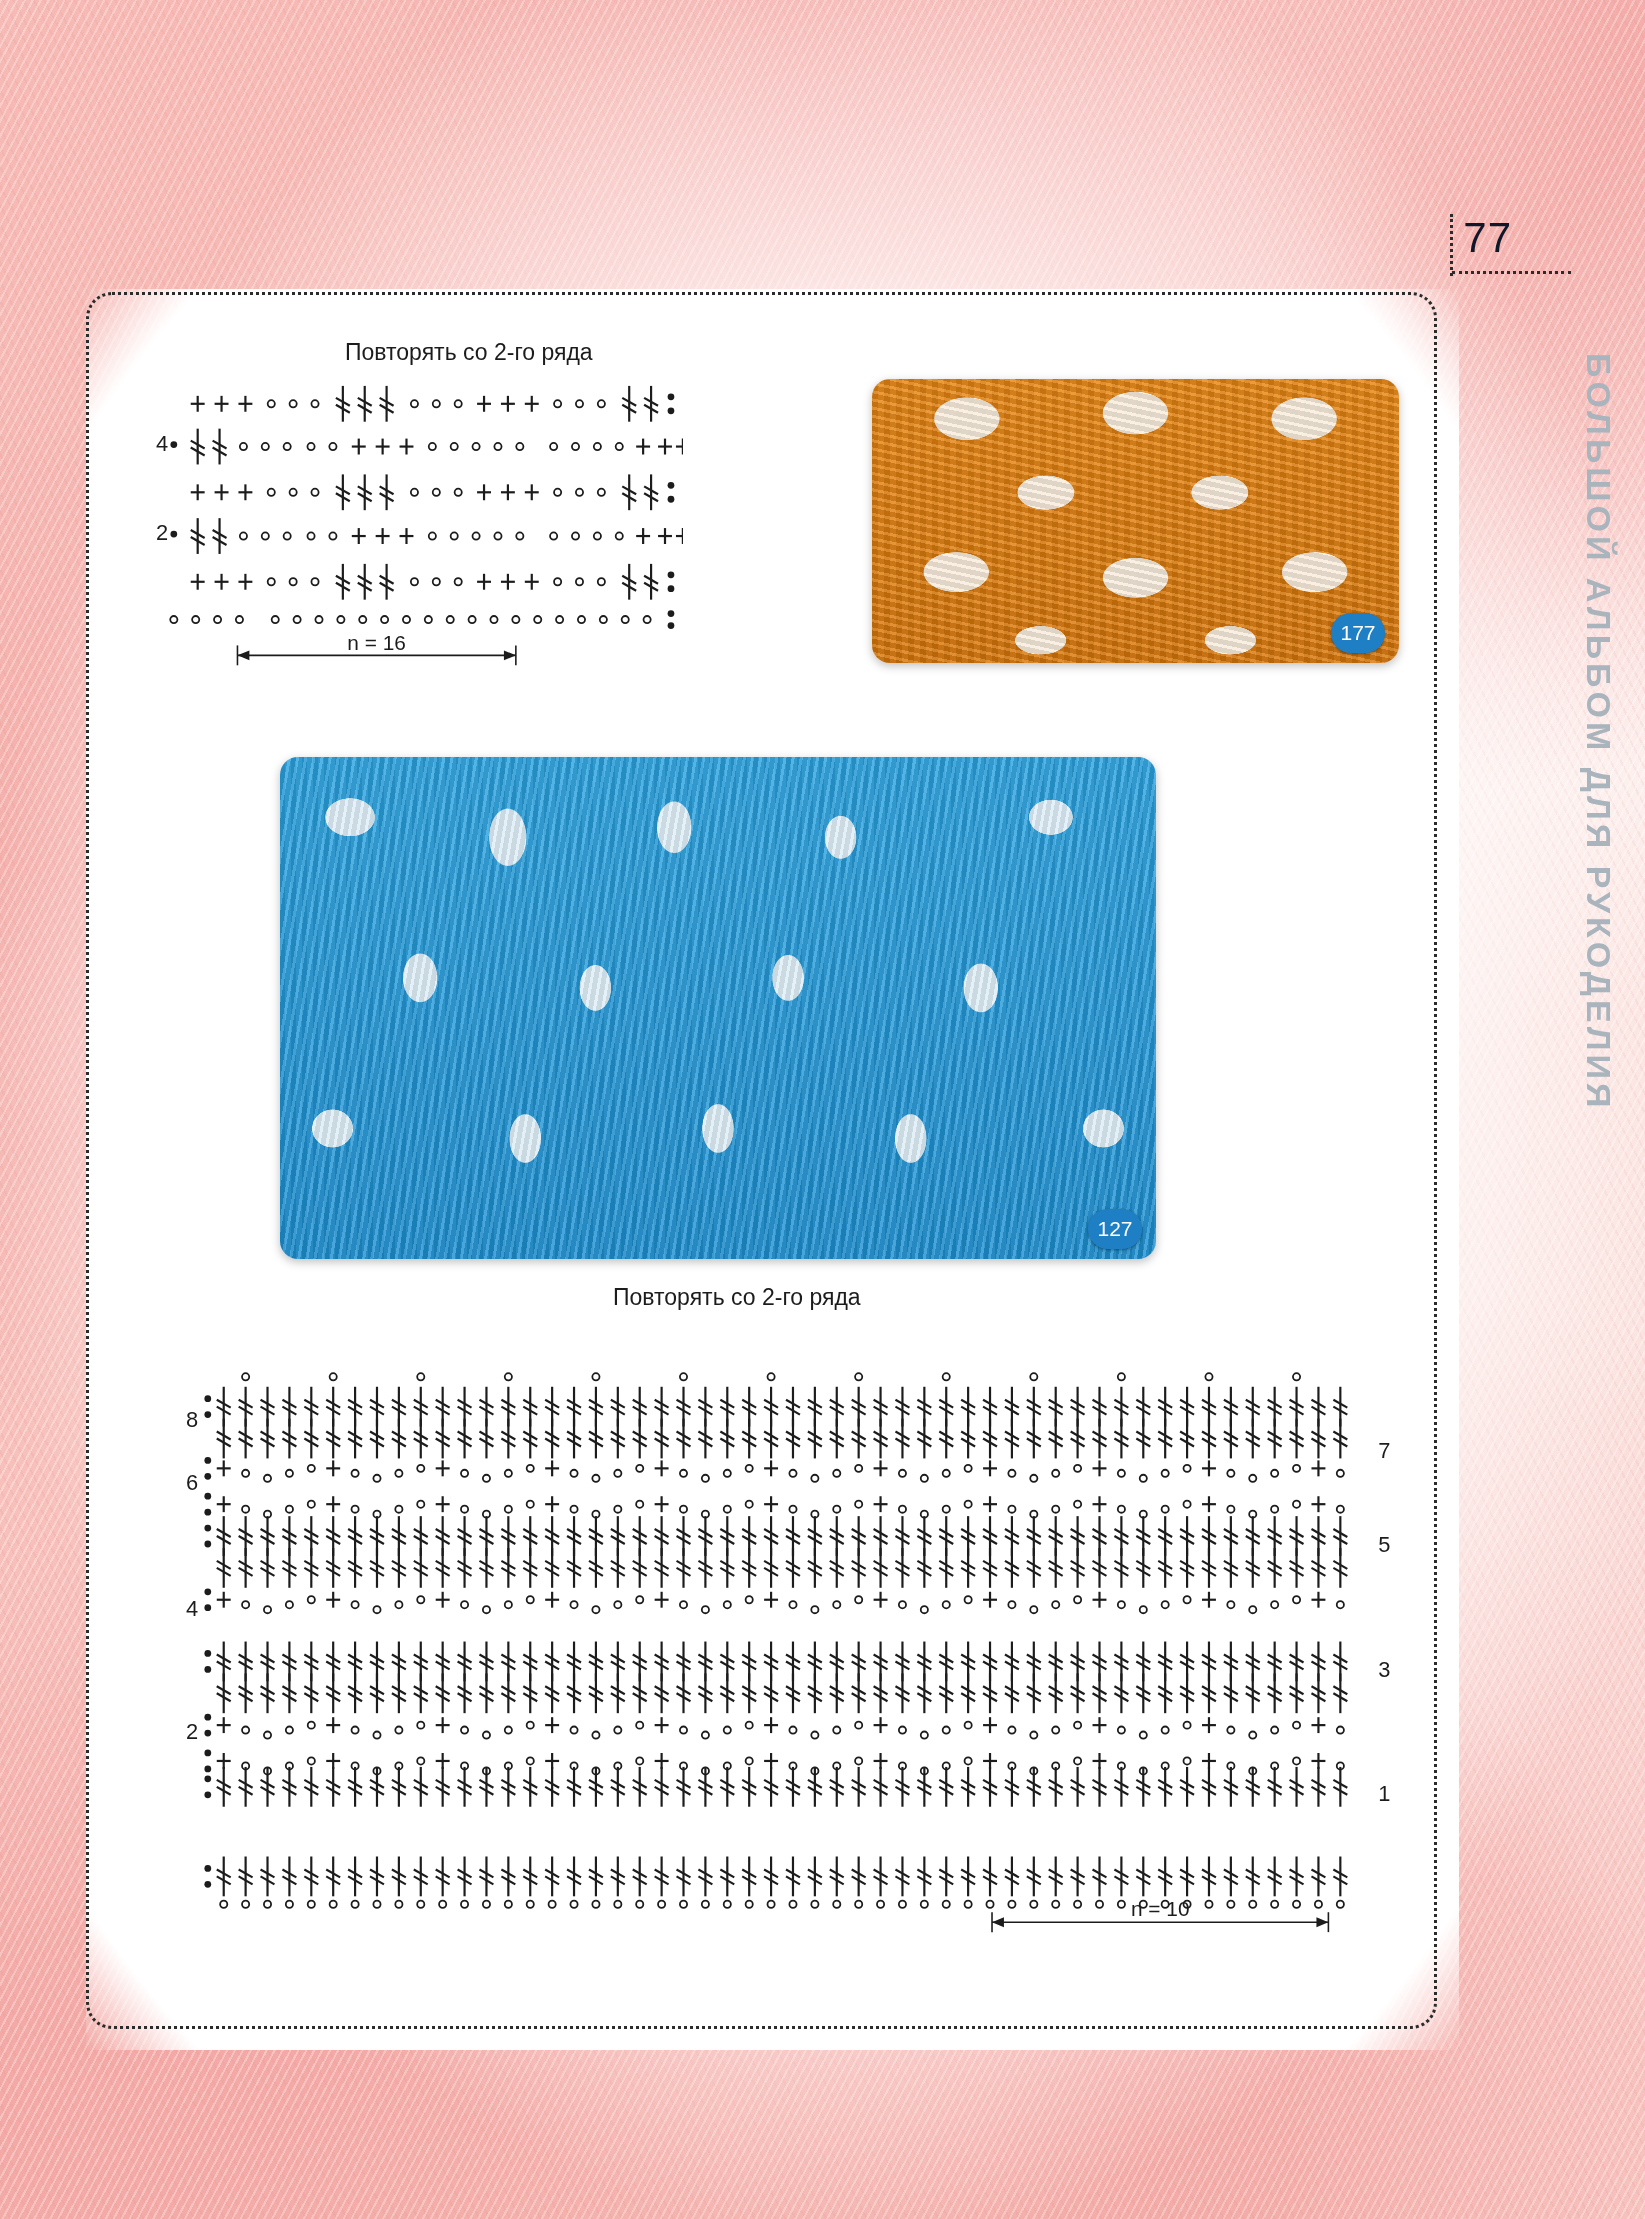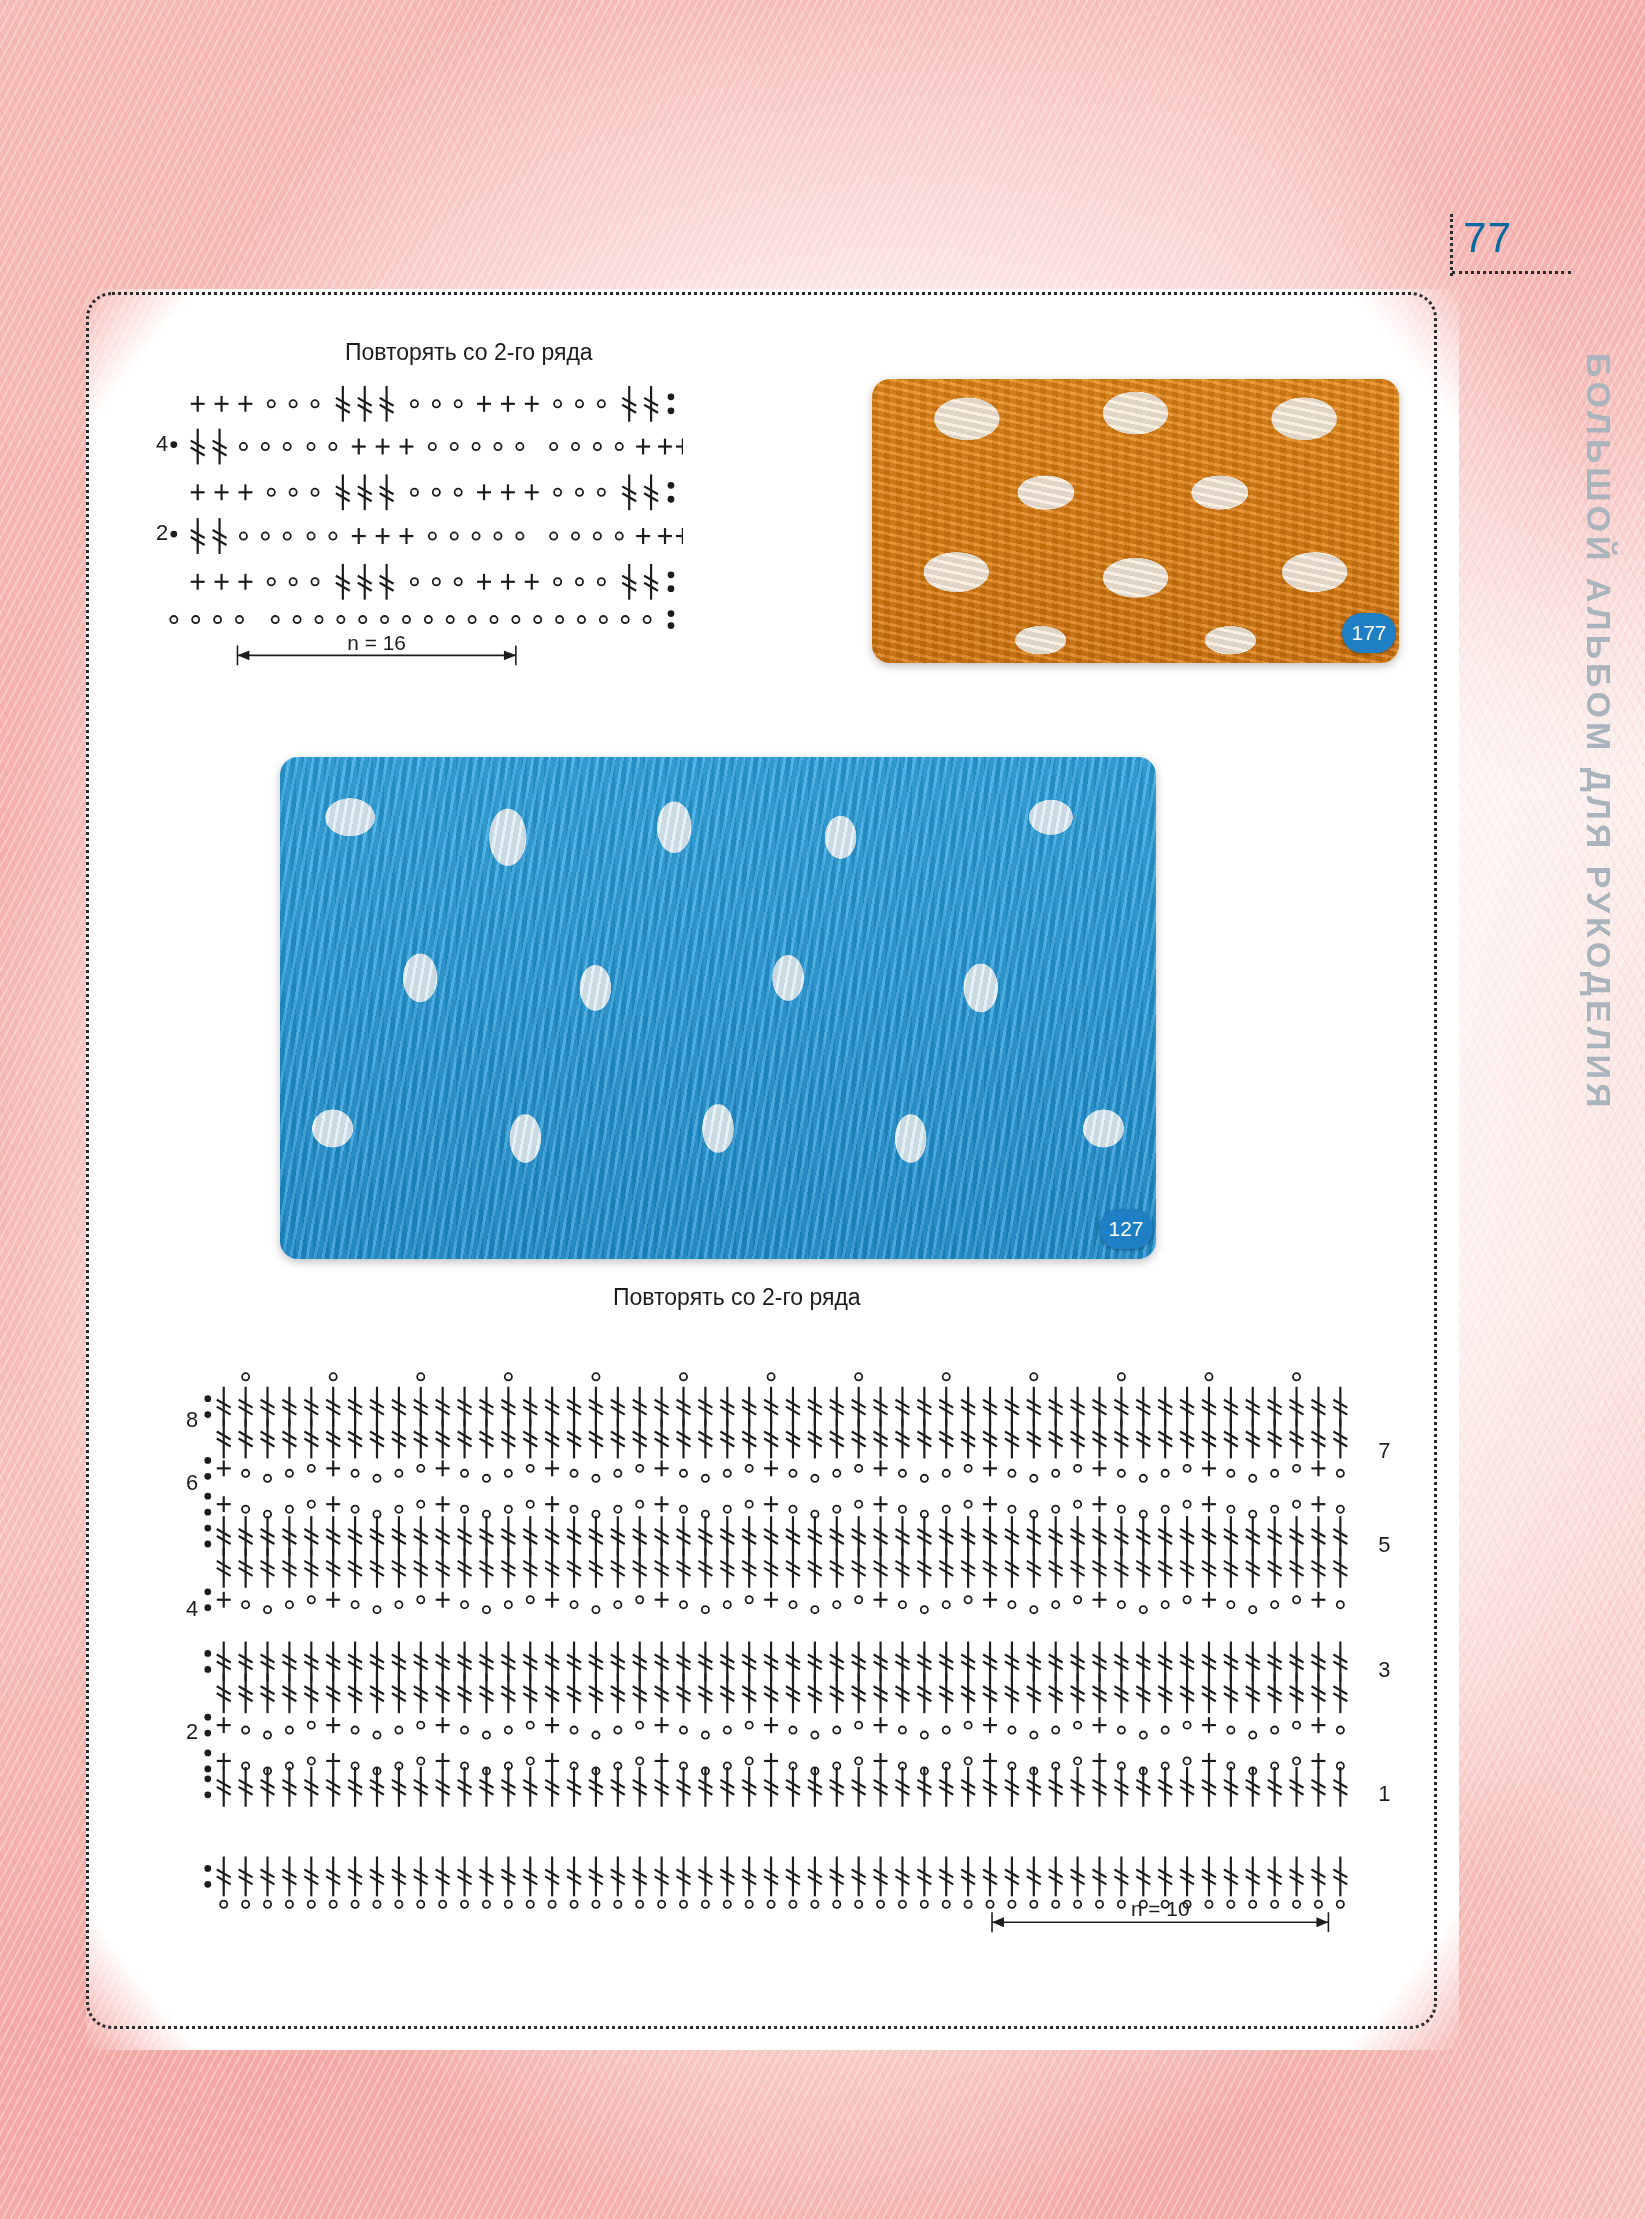--- a/index.html
+++ b/index.html
@@ -47,21 +47,21 @@
             mask-image:radial-gradient(ellipse at 50% 50%, #000 92%, transparent 100%);
   }
   
   .dotted-frame{
     position:absolute;left:86px;top:292px;width:1345px;height:1731px;
     border:3px dotted #2b2b2b;border-radius:26px;z-index:3;
   }
   
   .page-num{
     position:absolute;right:134px;top:214px;z-index:4;
-    font-size:42px;color:#0369a1;letter-spacing:1px;
+    font-size:42px;color:#0f172a;letter-spacing:1px;
   }
   .page-num-rule{
     position:absolute;right:75px;top:271px;width:119px;height:0;z-index:4;
     border-top:3px dotted #2b2b2b;
   }
   .page-num-tick{
     position:absolute;right:193px;top:214px;height:62px;width:0;z-index:4;
     border-left:3px dotted #2b2b2b;
   }
   
@@ -76,21 +76,21 @@
   .content{position:absolute;left:86px;top:289px;width:1373px;height:1406px;z-index:5;}
   .caption{
     position:absolute;font-size:23px;color:#1c1c1c;white-space:nowrap;
   }
   
   .swatch{
     position:absolute;border-radius:18px;overflow:hidden;
     box-shadow:0 3px 10px rgba(0,0,0,.25);
   }
   .swatch .badge{
-    position:absolute;right:3px;bottom:10px;
+    position:absolute;right:14px;bottom:10px;
     width:54px;height:40px;border-radius:20px;background:#1f7fc4;
     color:#fff;font-size:21px;display:flex;align-items:center;justify-content:center;
     box-shadow:0 1px 3px rgba(0,0,0,.4);
   }
   
   .swatch-orange{
     background:
       repeating-linear-gradient(90deg, rgba(0,0,0,.06) 0 6px, rgba(255,255,255,.05) 6px 12px),
       linear-gradient(180deg,#e98713,#d9770a);
   }

